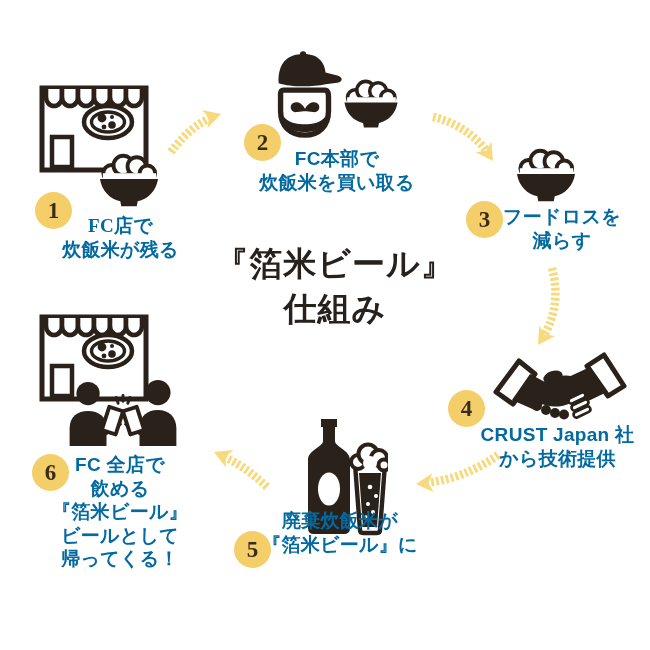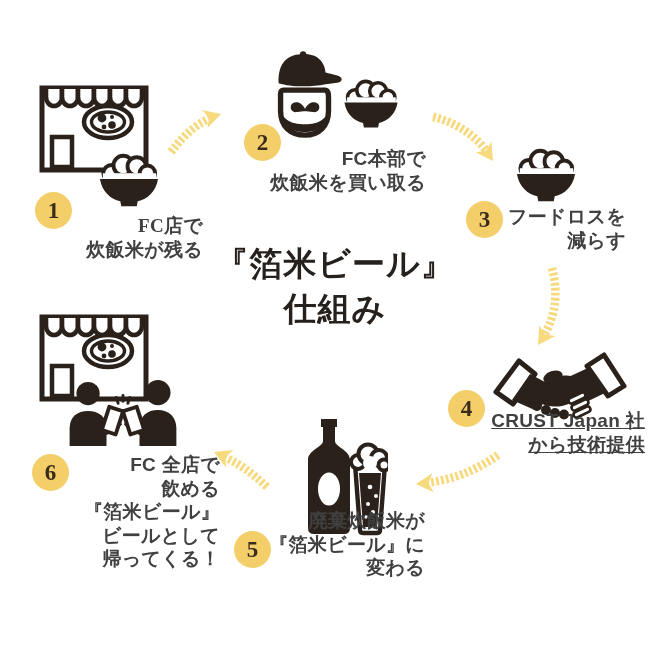--- a/index.html
+++ b/index.html
@@ -2,22 +2,22 @@
 <html><head>
 <meta charset="utf-8">
 <style>
   html,body{margin:0;padding:0;background:#fff;}
   .canvas{
     position:relative;width:650px;height:650px;background:#ffffff;
     font-family:"Liberation Sans","DejaVu Sans",sans-serif;color:#2b211b;overflow:hidden;
   }
   .abs{position:absolute;}
   .step-label{
-    position:absolute;text-align:right;font-size:19px;line-height:23.5px;
-    font-weight:600;letter-spacing:.3px;color:#404040;white-space:nowrap;
+    position:absolute;text-align:center;font-size:19px;line-height:23.5px;
+    font-weight:600;letter-spacing:.3px;color:#0369a1;white-space:nowrap;
   }
   .step-label span{display:block;}
   .badge{
     position:absolute;width:37px;height:37px;border-radius:50%;
     background:#f4ce69;display:flex;align-items:center;justify-content:center;
     font-family:"Liberation Serif","DejaVu Serif",serif;font-size:23px;font-weight:700;color:#3a2c1c;
   }
   .title{
     position:absolute;left:165px;top:242px;width:340px;text-align:center;
     font-family:"Liberation Serif","DejaVu Serif",serif;font-size:33px;line-height:45px;
@@ -162,21 +162,21 @@
         <circle cx="72" cy="66.5" r="5" fill="#2b211b"></circle>
       <g fill="#fff" stroke="#2b211b" stroke-width="2.6">
         <rect x="-9" y="-2.8" width="18" height="5.6" rx="2.8" transform="translate(85,50) rotate(-26)"></rect>
         <rect x="-9" y="-2.8" width="18" height="5.6" rx="2.8" transform="translate(88,57) rotate(-26)"></rect>
         <rect x="-9" y="-2.8" width="18" height="5.6" rx="2.8" transform="translate(90,64) rotate(-26)"></rect>
       </g>
     </svg>
     <div class="badge" style="left:448px;top:390px;">
       <span>4</span>
     </div>
-    <div class="step-label" style="left:470px;top:409px;width:175px;text-decoration:underline;">
+    <div class="step-label" style="left:470px;top:423px;width:175px;">
       <span>CRUST Japan 社</span>
       <span>から技術提供</span>
     </div>
   </div>
 
   <div>
     <svg class="abs" style="left:292px;top:417px;" width="96" height="121" viewBox="0 0 96 121">
       <path d="M29,2 H45 V10 H43 V24 C43,30 58,33 58,43 V111 Q58,117 52,117 H22 Q16,117 16,111 V43 C16,33 31,30 31,24 V10 H29 Z" fill="#2b211b"></path>
       <ellipse cx="37" cy="72" rx="11" ry="16.5" fill="#fff"></ellipse>
       <path d="M63,47 H93 L88,113 Q88,116 85,116 H71 Q68,116 68,113 Z" fill="#fff" stroke="#2b211b" stroke-width="4.4" stroke-linejoin="round"></path>
@@ -195,21 +195,20 @@
           <circle cx="92" cy="48" r="5.5"></circle>
         <circle cx="78" cy="46" r="7" stroke="none"></circle>
       </g>
     </svg>
     <div class="badge" style="left:234px;top:531px;">
       <span>5</span>
     </div>
     <div class="step-label" style="left:255px;top:509px;width:170px;">
       <span>廃棄炊飯米が</span>
       <span>『箔米ビール』に</span>
-      <span>変わる</span>
     </div>
   </div>
 
   <div>
     <svg class="abs" style="left:38px;top:312px;" width="112" height="92" viewBox="0 0 112 90">
       <rect x="4" y="4" width="104" height="82" fill="#fff" stroke="#2b211b" stroke-width="5"></rect>
       <g fill="#fff" stroke="#2b211b" stroke-width="4.6">
         <path d="M8,5 v8 a8,9 0 0 0 16,0 v-8"></path>
           <path d="M24,5 v8 a8,9 0 0 0 16,0 v-8"></path>
         <path d="M40,5 v8 a8,9 0 0 0 16,0 v-8"></path>

